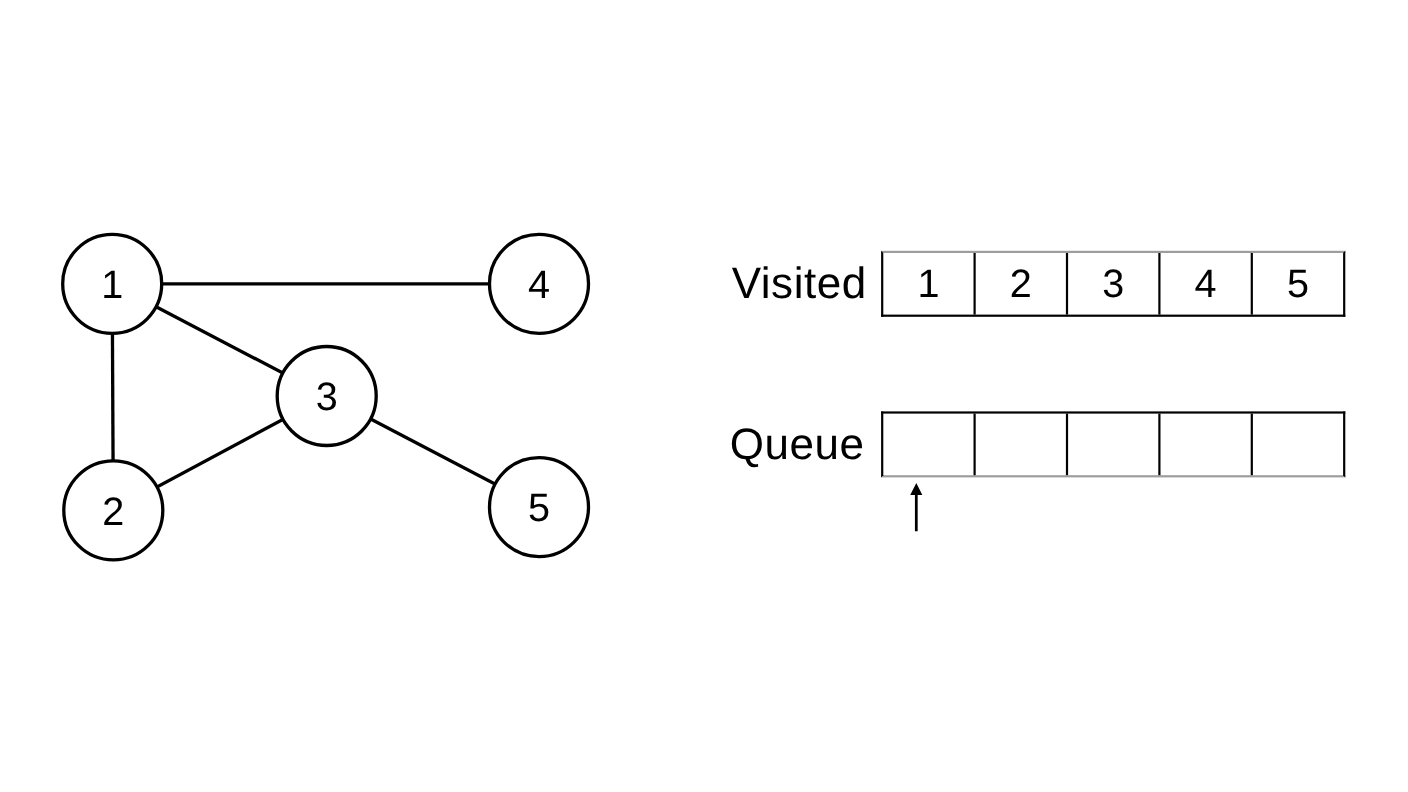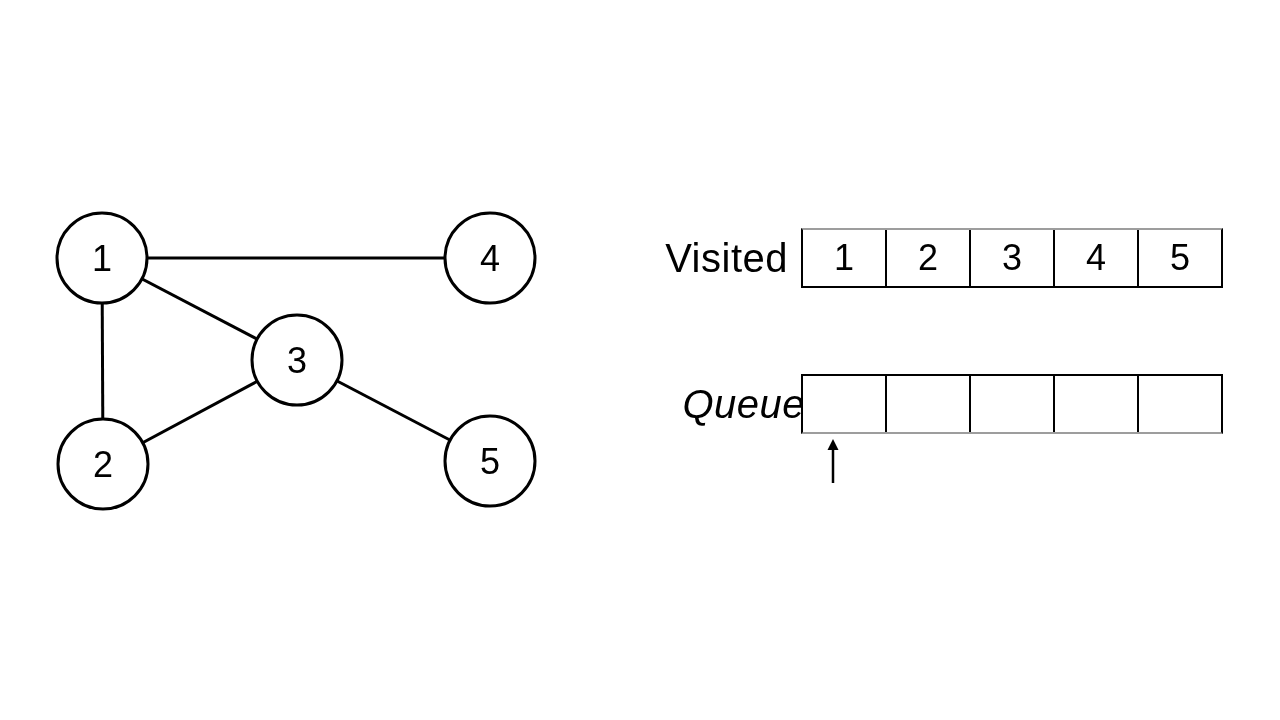--- a/index.html
+++ b/index.html
@@ -68,21 +68,21 @@
   .side-label {
     position: absolute;
     display: flex;
     align-items: center;
     justify-content: flex-end;
     font-size: 40px;
     letter-spacing: 0.5px;
     white-space: nowrap;
   }
   #visited-label { left: 598px; top: 228px; width: 190px; height: 60px; text-align: center; }
-  #queue-label   { left: 615px; top: 374px; width: 190px; height: 60px; font-style: italic; }
+  #queue-label   { left: 596px; top: 374px; width: 190px; height: 60px; }
 
   #front-arrow {
     position: absolute;
     left: 820px; top: 437px;
   }
   #front-arrow line {
     stroke: #000000;
     stroke-width: 2.5;
   }
   #front-arrow polygon {

